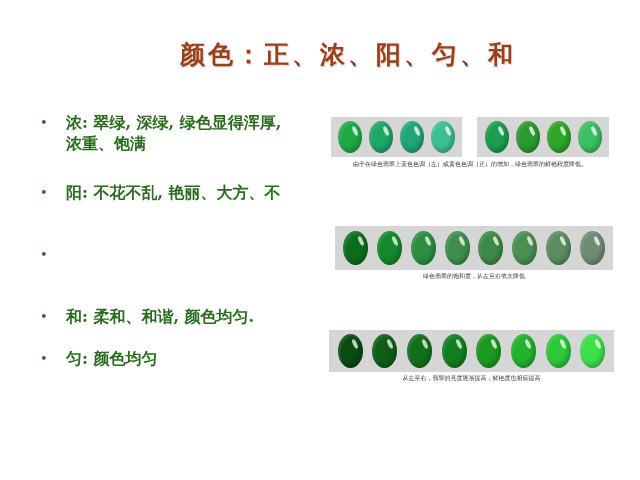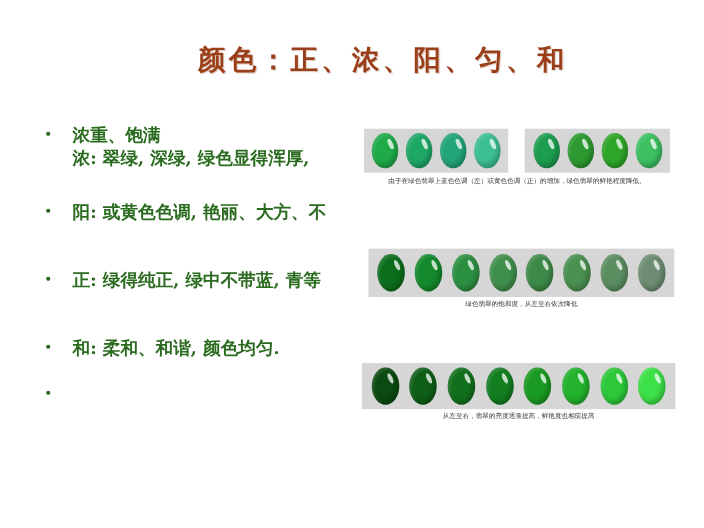--- a/index.html
+++ b/index.html
@@ -38,44 +38,46 @@
   </style>
 </head>
 <body>
 
 <div class="title">颜色：正、浓、阳、匀、和</div>
 
 <div class="bullets">
   <div class="bullet" style="top:0px;">
     <span class="dot">•</span>
     <div class="btext">
+      <div>浓: 翠绿, 深绿, 绿色显得浑厚,</div>
       <div>浓重、饱满</div>
-      <div>浓: 翠绿, 深绿, 绿色显得浑厚,</div>
     </div>
   </div>
   <div class="bullet" style="top:70px;">
     <span class="dot">•</span>
     <div class="btext">
-      <div>阳: 或黄色色调, 艳丽、大方、不</div>
+      <div>阳: 不花不乱, 艳丽、大方、不</div>
     </div>
   </div>
   <div class="bullet" style="top:132px;">
     <span class="dot">•</span>
     <div class="btext">
-      <div>正: 绿得纯正, 绿中不带蓝, 青等</div>
     </div>
   </div>
   <div class="bullet" style="top:194px;">
     <span class="dot">•</span>
     <div class="btext">
       <div>和: 柔和、和谐, 颜色均匀.</div>
     </div>
   </div>
   <div class="bullet" style="top:236px;">
     <span class="dot">•</span>
+    <div class="btext">
+      <div>匀:  颜色均匀</div>
+    </div>
   </div>
 </div>
 
 <div class="panel" style="left:331px; top:117px; width:131px; height:40px;">
   <div class="gem" style="width:24px;height:32px;background:#1faa48;" title="#1faa48"></div>
   <div class="gem" style="width:24px;height:32px;background:#1ea866;"></div>
   <div class="gem" style="width:24px;height:32px;background:#22a57a;"></div>
   <div class="gem" style="width:24px;height:32px;background:#3cbf94;"></div>
 </div>
 <div class="panel" style="left:477px; top:117px; width:132px; height:40px;">

